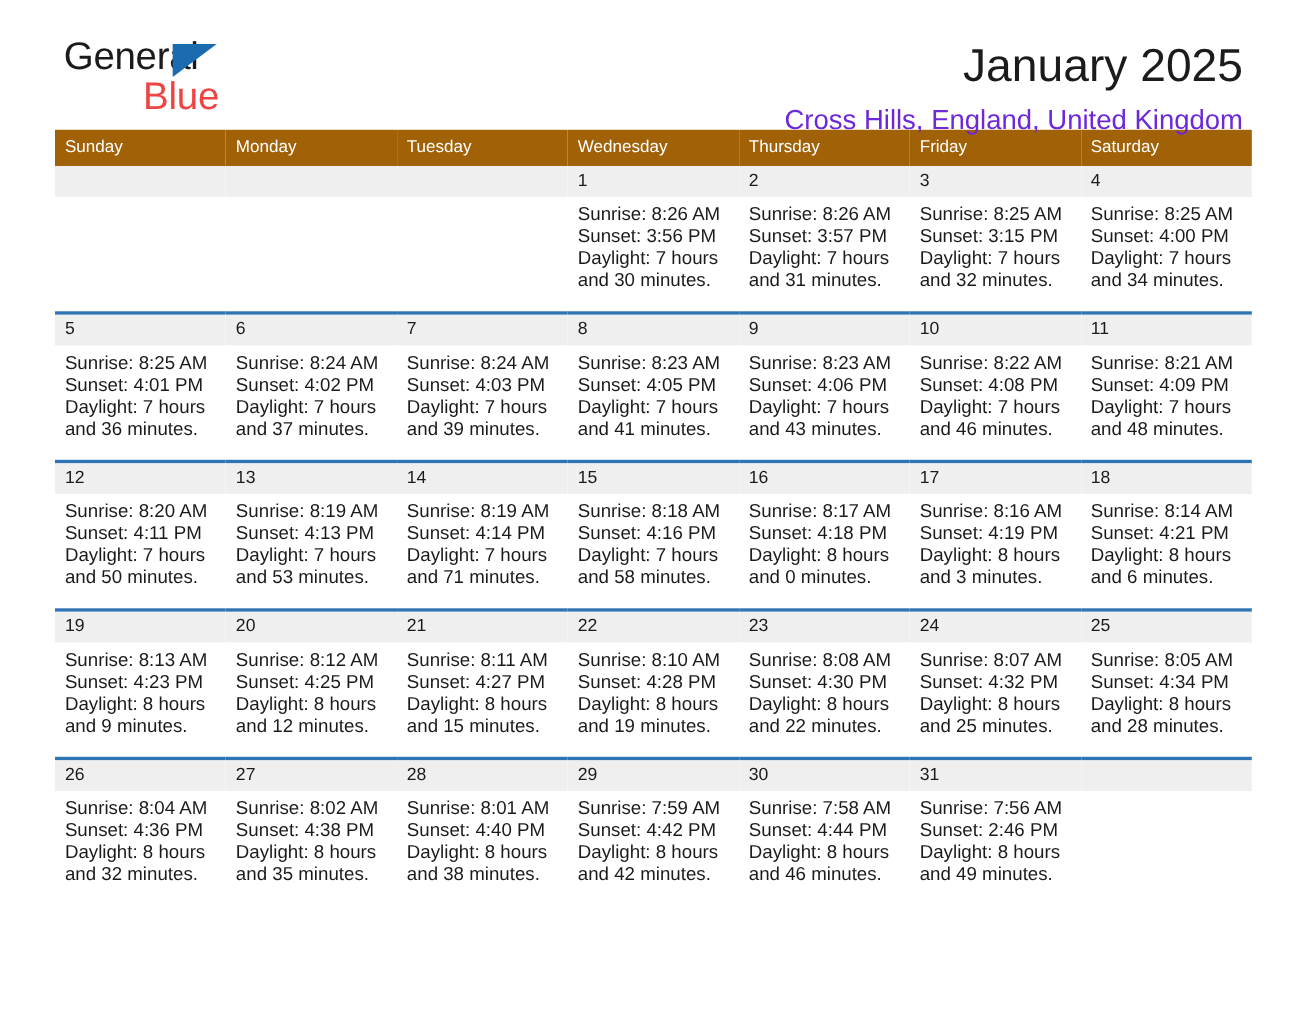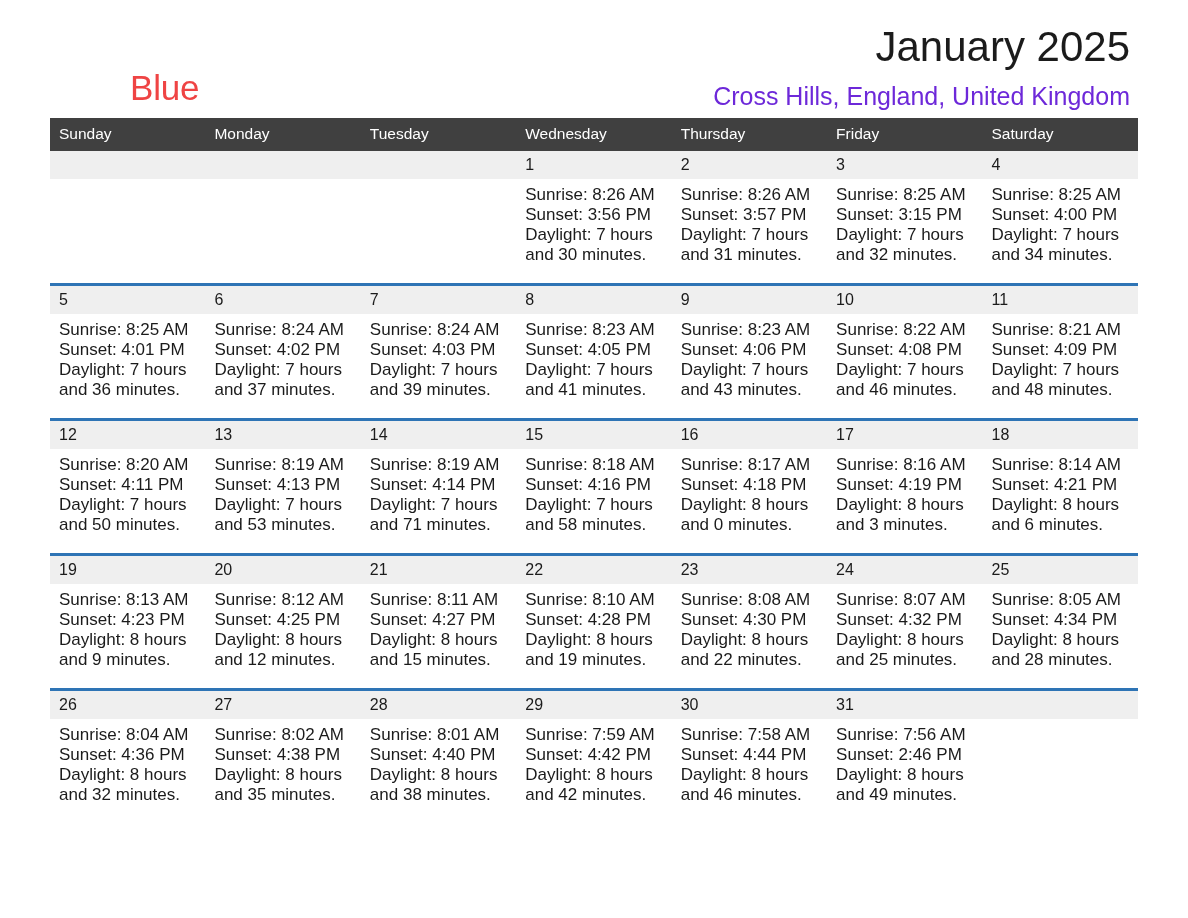--- a/index.html
+++ b/index.html
@@ -64,21 +64,21 @@
     top: 36px;
     font-size: 35px;
     color: #ef4444;
     letter-spacing: -0.2px;
     font-family: "Liberation Sans", sans-serif;
   }
 
   .title-block {
     position: absolute;
     right: 8px;
-    top: 22px;
+    top: 35px;
     text-align: right;
   }
   .cal-title {
     font-size: 42px;
     font-weight: normal;
     color: #1b1b1b;
     line-height: 50px;
     white-space: nowrap;
   }
   .cal-subtitle {
@@ -92,21 +92,21 @@
 
   
   .calendar {
     width: 1088px;
     border-collapse: collapse;
     table-layout: fixed;
   }
   .calendar col { width: 155.43px; }
 
   thead th {
-    background: #404040;
+    background: #a16207;
     color: #ffffff;
     font-size: 15.5px;
     font-weight: normal;
     text-align: left;
     padding: 7px 0 8px 9px;
     height: 16px;
     vertical-align: middle;
   }
 
   tbody tr.week-row > td {
@@ -143,20 +143,24 @@
   }
   .details div { white-space: nowrap; }
 </style>
 </head>
 <body>
 
 <div class="page">
 
   <div class="header">
     <div class="brand">
+      <div class="brand-row1">
+        <span class="brand-general">General</span>
+        <span class="brand-triangle"></span>
+      </div>
       <span class="brand-blue">Blue</span>
     </div>
 
     <div class="title-block">
       <div class="cal-title">January 2025</div>
       <div class="cal-subtitle">Cross Hills, England, United Kingdom</div>
     </div>
   </div>
 
   <table class="calendar">

